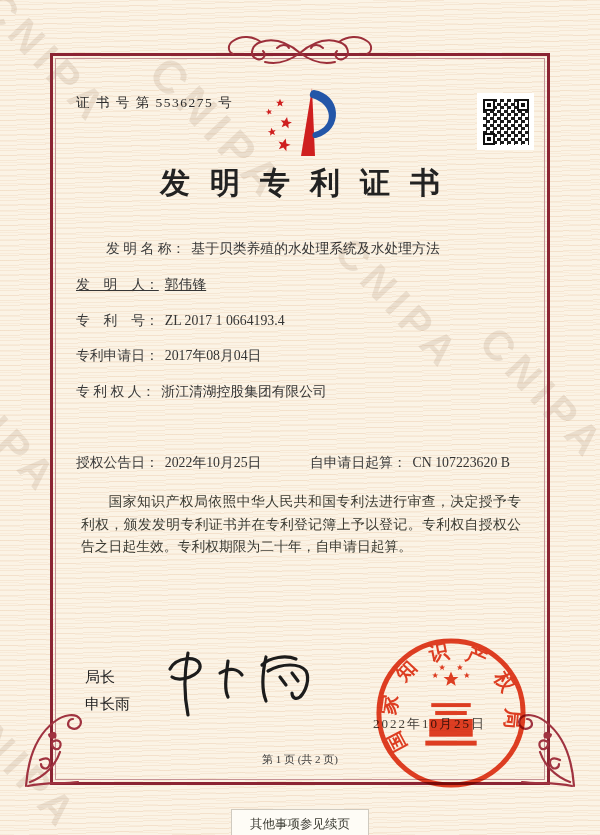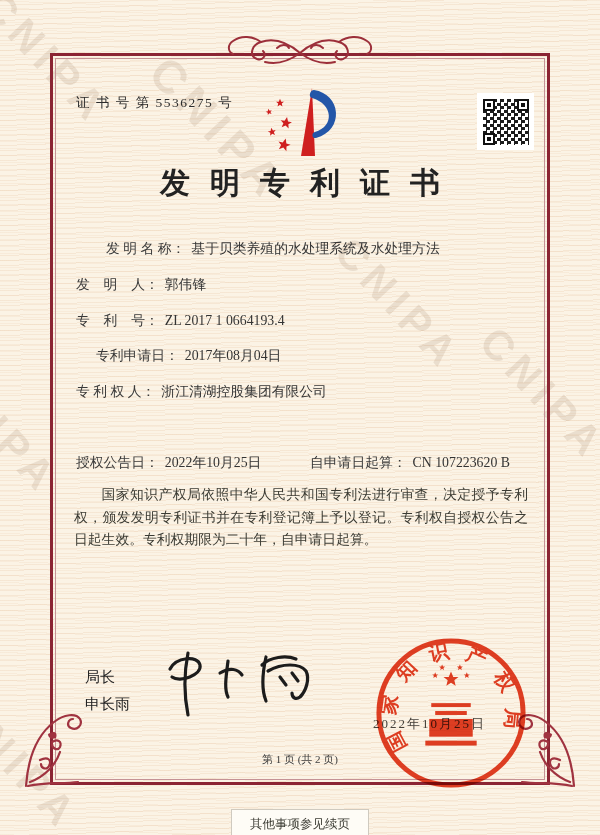--- a/index.html
+++ b/index.html
@@ -65,21 +65,21 @@
   }
   
   .row{position:absolute;left:76px;font-size:13.8px;color:#363636;white-space:nowrap;z-index:4;}
   .row .lbl{color:#3a3a3a;}
   .row .val{margin-left:6px;color:#333;}
   
   .legal{
     position:absolute;left:73px;top:483px;width:456px;z-index:4;
     font-size:13.8px;line-height:22.5px;color:#3b3b33;text-align:justify;
   }
-  .legal p{margin:1px;text-indent:2em;}
+  .legal p{margin:8px;text-indent:2em;}
   
   .signer{position:absolute;left:85px;top:664px;z-index:4;font-size:15px;color:#222;line-height:27px;}
   .sig{position:absolute;left:150px;top:643px;z-index:5;}
   
   .seal-date{
     position:absolute;left:373px;top:715px;width:152px;z-index:4;
     font-size:13px;letter-spacing:2px;color:#46413a;white-space:nowrap;
   }
   .seal{position:absolute;left:372px;top:634px;z-index:5;mix-blend-mode:multiply;opacity:.94;}
   
@@ -164,27 +164,27 @@
       <div class="finder f-tr"></div>
       <div class="finder f-bl"></div>
     </div>
   </div>
 
   <div class="title">发明专利证书</div>
 
   <div class="row" style="top:240px;margin-left:30px;">
     <span class="lbl">发 明 名 称：</span><span class="val">基于贝类养殖的水处理系统及水处理方法</span>
   </div>
-  <div class="row" style="top:276px;">
+  <div class="row" style="top:276px;text-decoration:underline;">
     <span class="lbl">发　明　人：</span><span class="val">郭伟锋</span>
   </div>
   <div class="row" style="top:312px;">
     <span class="lbl">专　利　号：</span><span class="val">ZL 2017 1 0664193.4</span>
   </div>
-  <div class="row" style="top:347px;margin-left:20px;">
+  <div class="row" style="top:347px;">
     <span class="lbl">专利申请日：</span><span class="val">2017年08月04日</span>
   </div>
   <div class="row" style="top:383px;">
     <span class="lbl">专 利 权 人：</span><span class="val">浙江清湖控股集团有限公司</span>
   </div>
   <div class="row" style="top:454px;">
     <span class="lbl">授权公告日：</span><span class="val">2022年10月25日</span>
   </div>
   <div class="row" style="top:454px;left:310px;">
     <span class="lbl">自申请日起算：</span><span class="val">CN 107223620 B</span>

